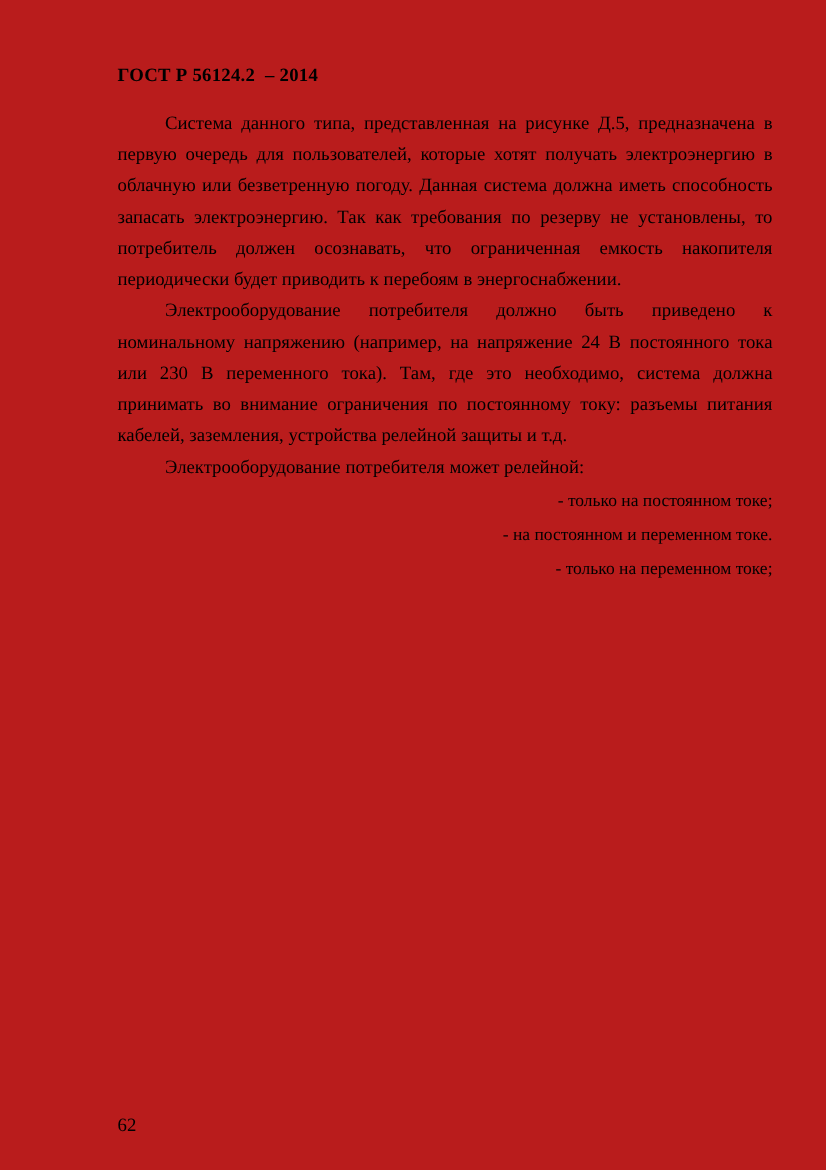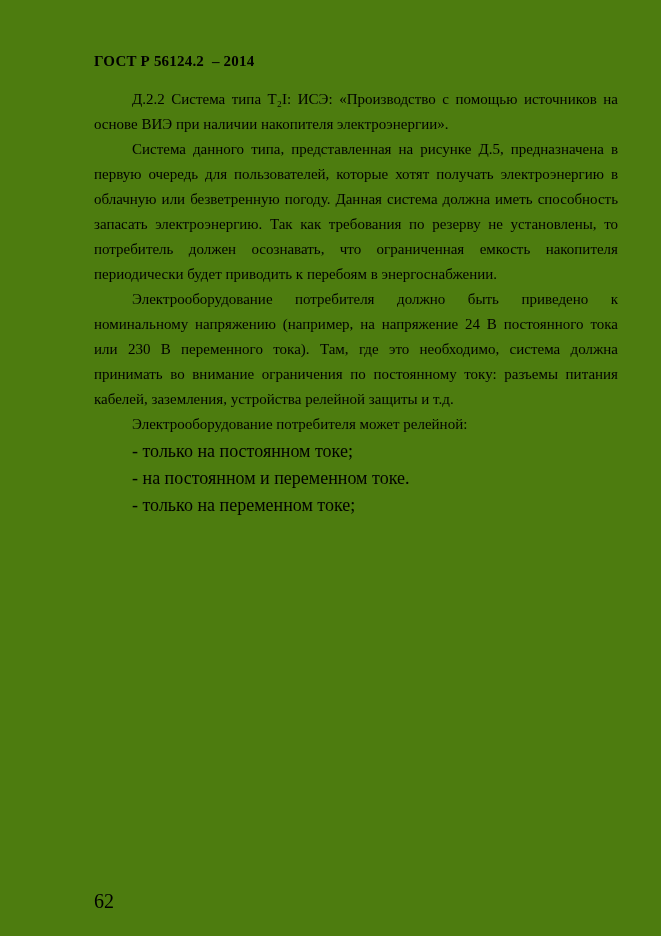--- a/index.html
+++ b/index.html
@@ -4,21 +4,21 @@
 <style>
   html, body {
     margin: 0;
     padding: 0;
     background: #ffffff;
   }
   .page {
     position: relative;
     width: 661px;
     height: 936px;
-    background: #4d7c0f;
+    background: #b91c1c;
     font-family: "Liberation Serif", serif;
     color: #000000;
     overflow: hidden;
   }
   .content {
     position: absolute;
     left: 94px;
     top: 52px;
     width: 524px;
   }
@@ -31,43 +31,42 @@
     letter-spacing: 0.2px;
   }
   p.body-par {
     font-size: 15px;
     line-height: 25px;
     text-align: justify;
     text-indent: 38px;
     margin: 0;
   }
   p.list-line {
-    font-size: 18px;
+    font-size: 14px;
     line-height: 25px;
-    text-align: left;
+    text-align: right;
     text-indent: 38px;
     margin: 2px 0 0 0;
   }
   .page-number {
     position: absolute;
     left: 94px;
     bottom: 26px;
-    font-size: 20px;
+    font-size: 15px;
     line-height: 18px;
   }
 </style>
 </head>
 <body>
 
 <div class="page">
   <div class="content">
 
     <div class="doc-header">ГОСТ Р 56124.2  – 2014</div>
 
-    <p class="body-par">Д.2.2 Система типа Т₂I: ИСЭ: «Производство с помощью источников на основе ВИЭ при наличии накопителя электроэнергии».</p>
 
     <p class="body-par">Система данного типа, представленная на рисунке Д.5, предназначена в первую очередь для пользователей, которые хотят получать электроэнергию в облачную или безветренную погоду. Данная система должна иметь способность запасать электроэнергию. Так как требования по резерву не установлены, то потребитель должен осознавать, что ограниченная емкость накопителя периодически будет приводить к перебоям в энергоснабжении.</p>
 
     <p class="body-par">Электрооборудование потребителя должно быть приведено к номинальному напряжению (например, на напряжение 24 В постоянного тока или 230 В переменного тока). Там, где это необходимо, система должна принимать во внимание ограничения по постоянному току: разъемы питания кабелей, заземления, устройства релейной защиты и т.д.</p>
 
     <p class="body-par">Электрооборудование потребителя может релейной:</p>
 
     <p class="list-line">- только на постоянном токе;</p>
 
     <p class="list-line">- на постоянном и переменном токе.</p>

